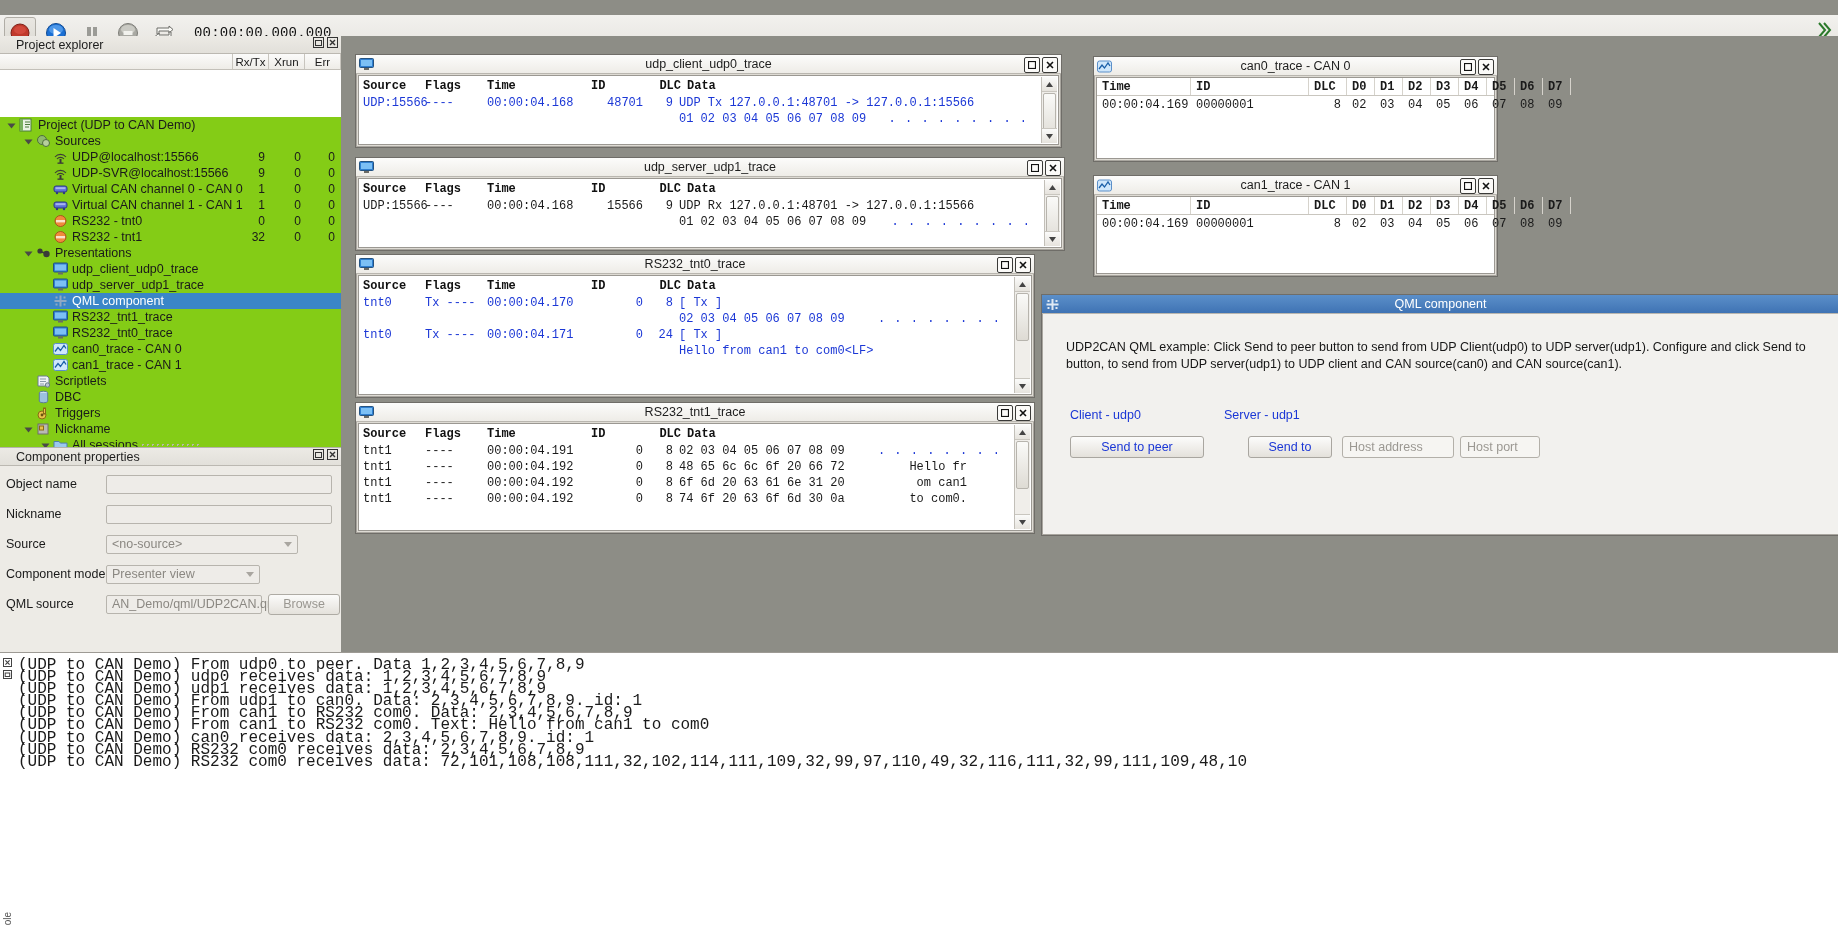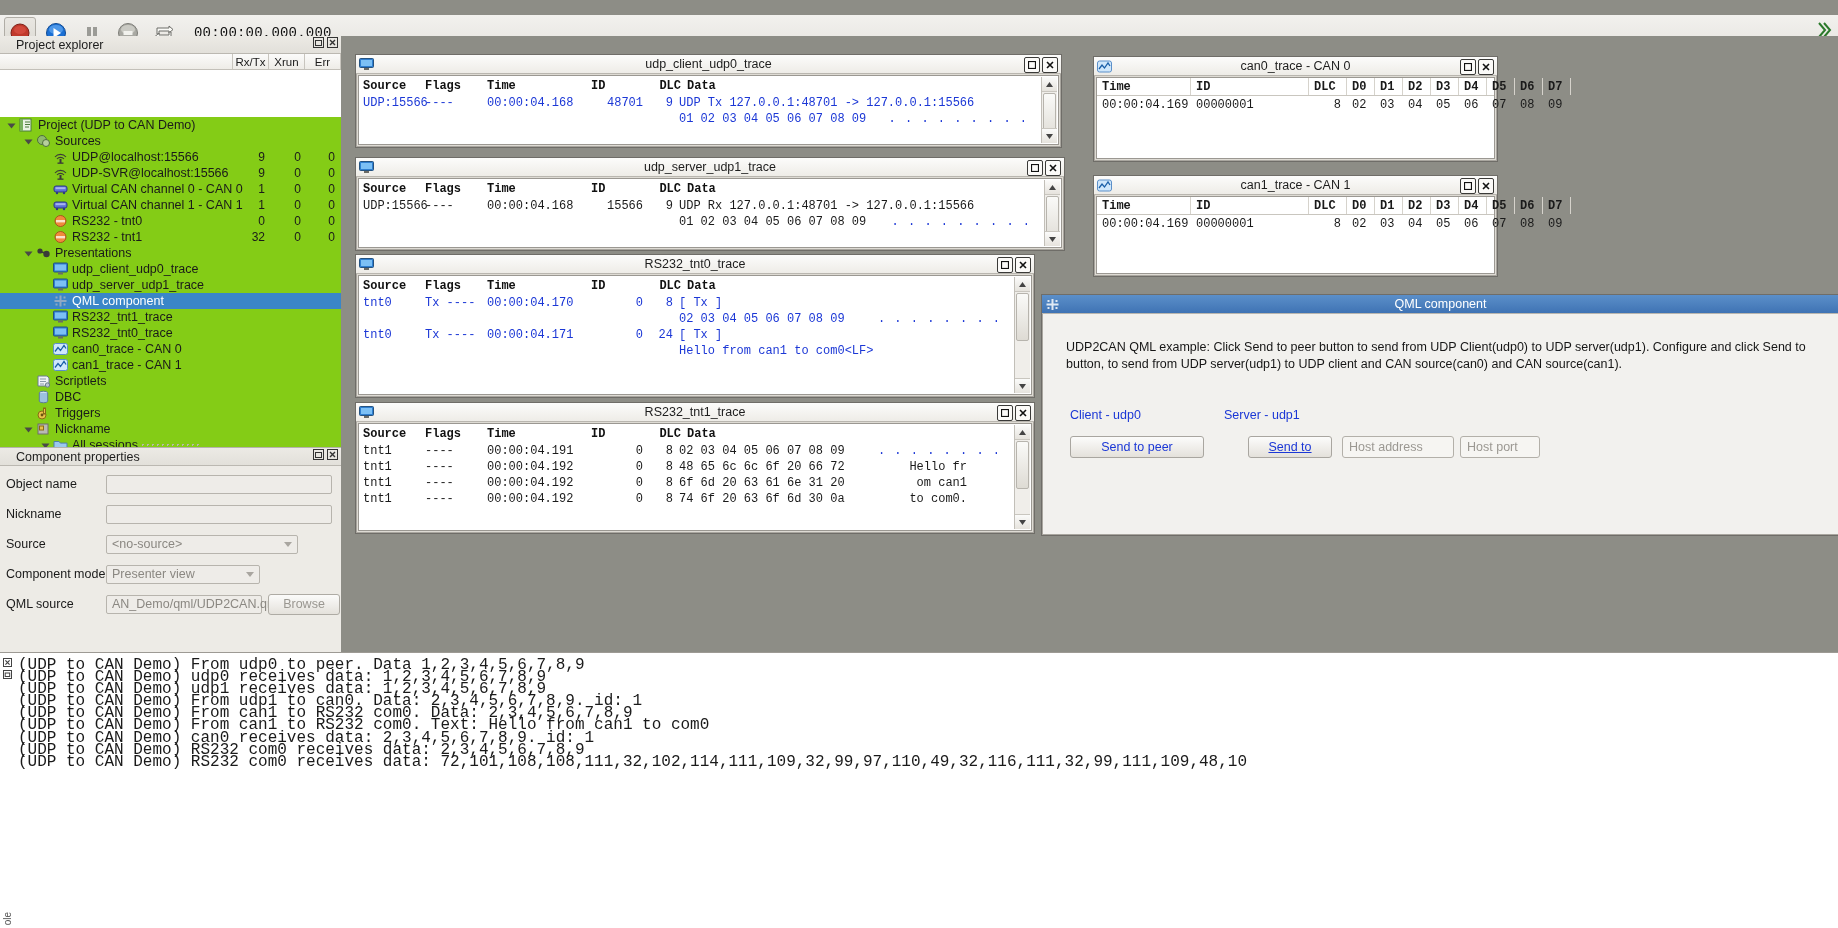--- a/index.html
+++ b/index.html
@@ -934,21 +934,21 @@
       <span class="t">QML component</span>
     </div>
     <div id="qml-body">
       <div id="qml-desc">UDP2CAN QML example: Click Send to peer button to send from UDP Client(udp0) to UDP server(udp1).  Configure and click Send to button, to send from UDP server(udp1) to UDP client and CAN source(can0)  and CAN source(can1).</div>
       <div class="qml-labels">
         <span class="l1">Client - udp0</span>
         <span>Server - udp1</span>
       </div>
       <div class="qml-btns">
         <div class="qbtn" style="width:134px;">Send to peer</div>
-        <div class="qbtn" style="width:84px;margin-left:44px;text-decoration:underline;">Send to</div>
+        <div class="qbtn" style="width:84px;margin-left:44px;">Send to</div>
         <div class="qfield" style="width:112px;margin-left:10px;">Host address</div>
         <div class="qfield" style="width:80px;margin-left:6px;">Host port</div>
       </div>
     </div>
   </div>
 
 </div>
 
 <div id="logpane">
   <div id="log-gutter">

